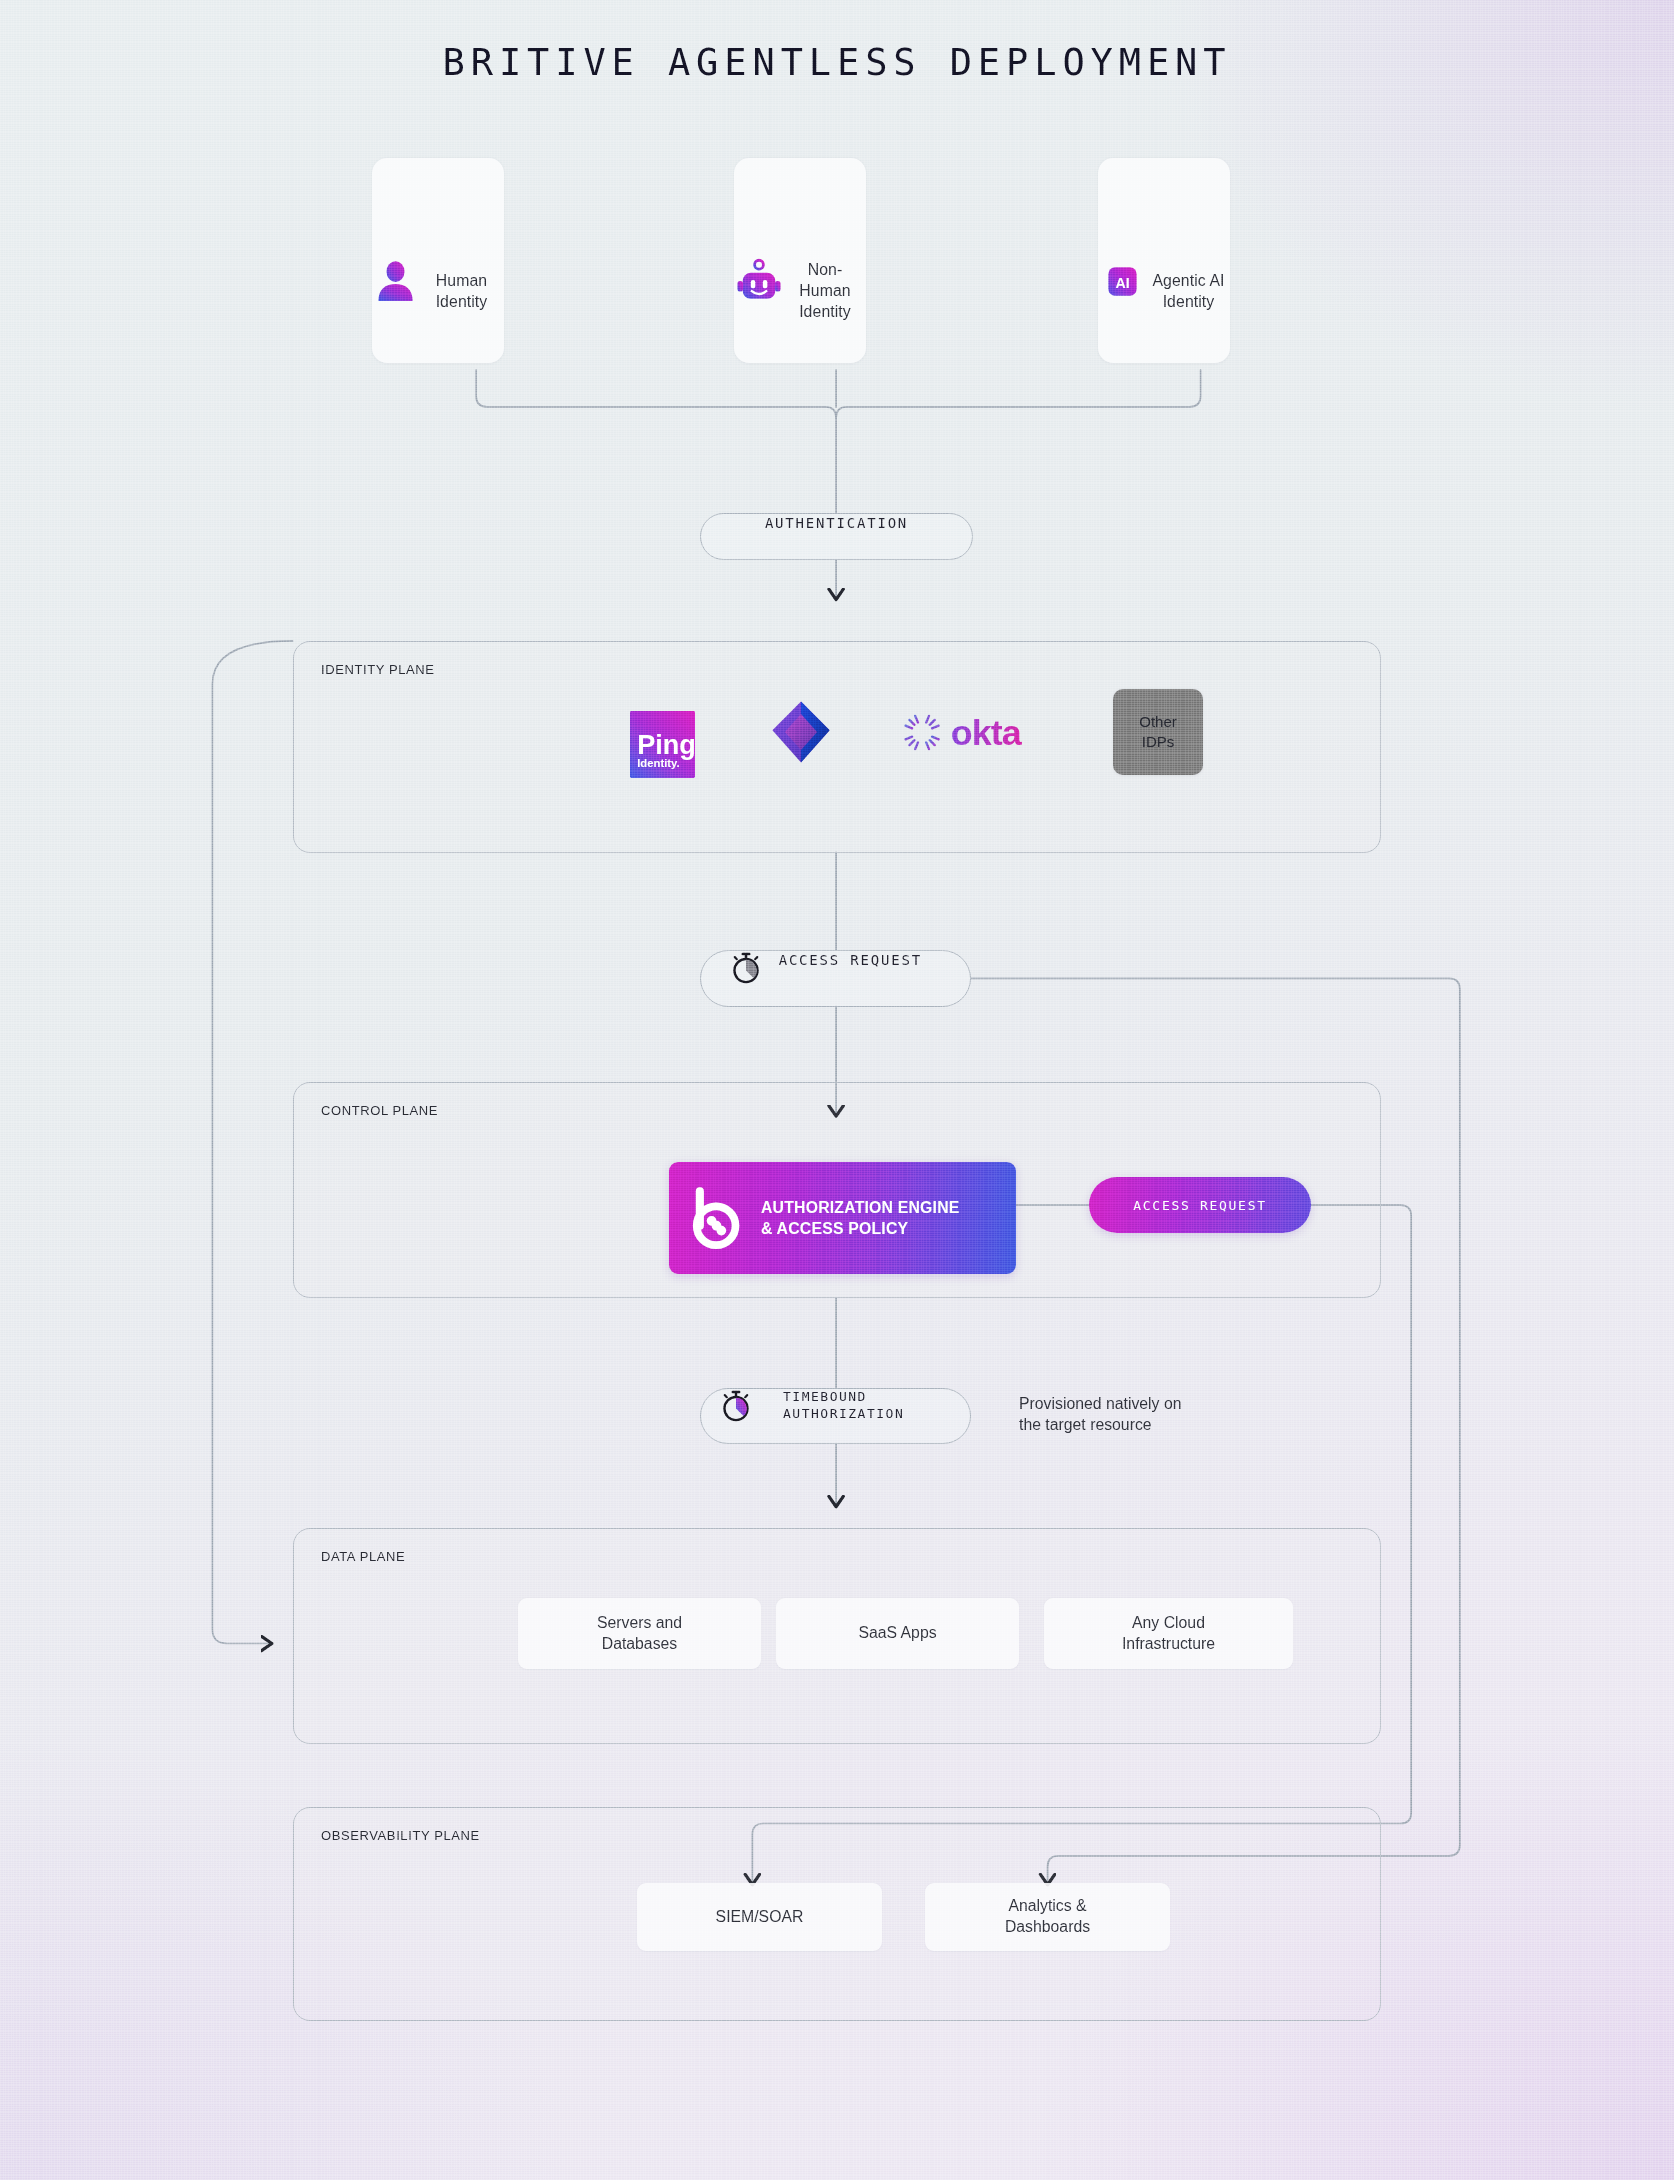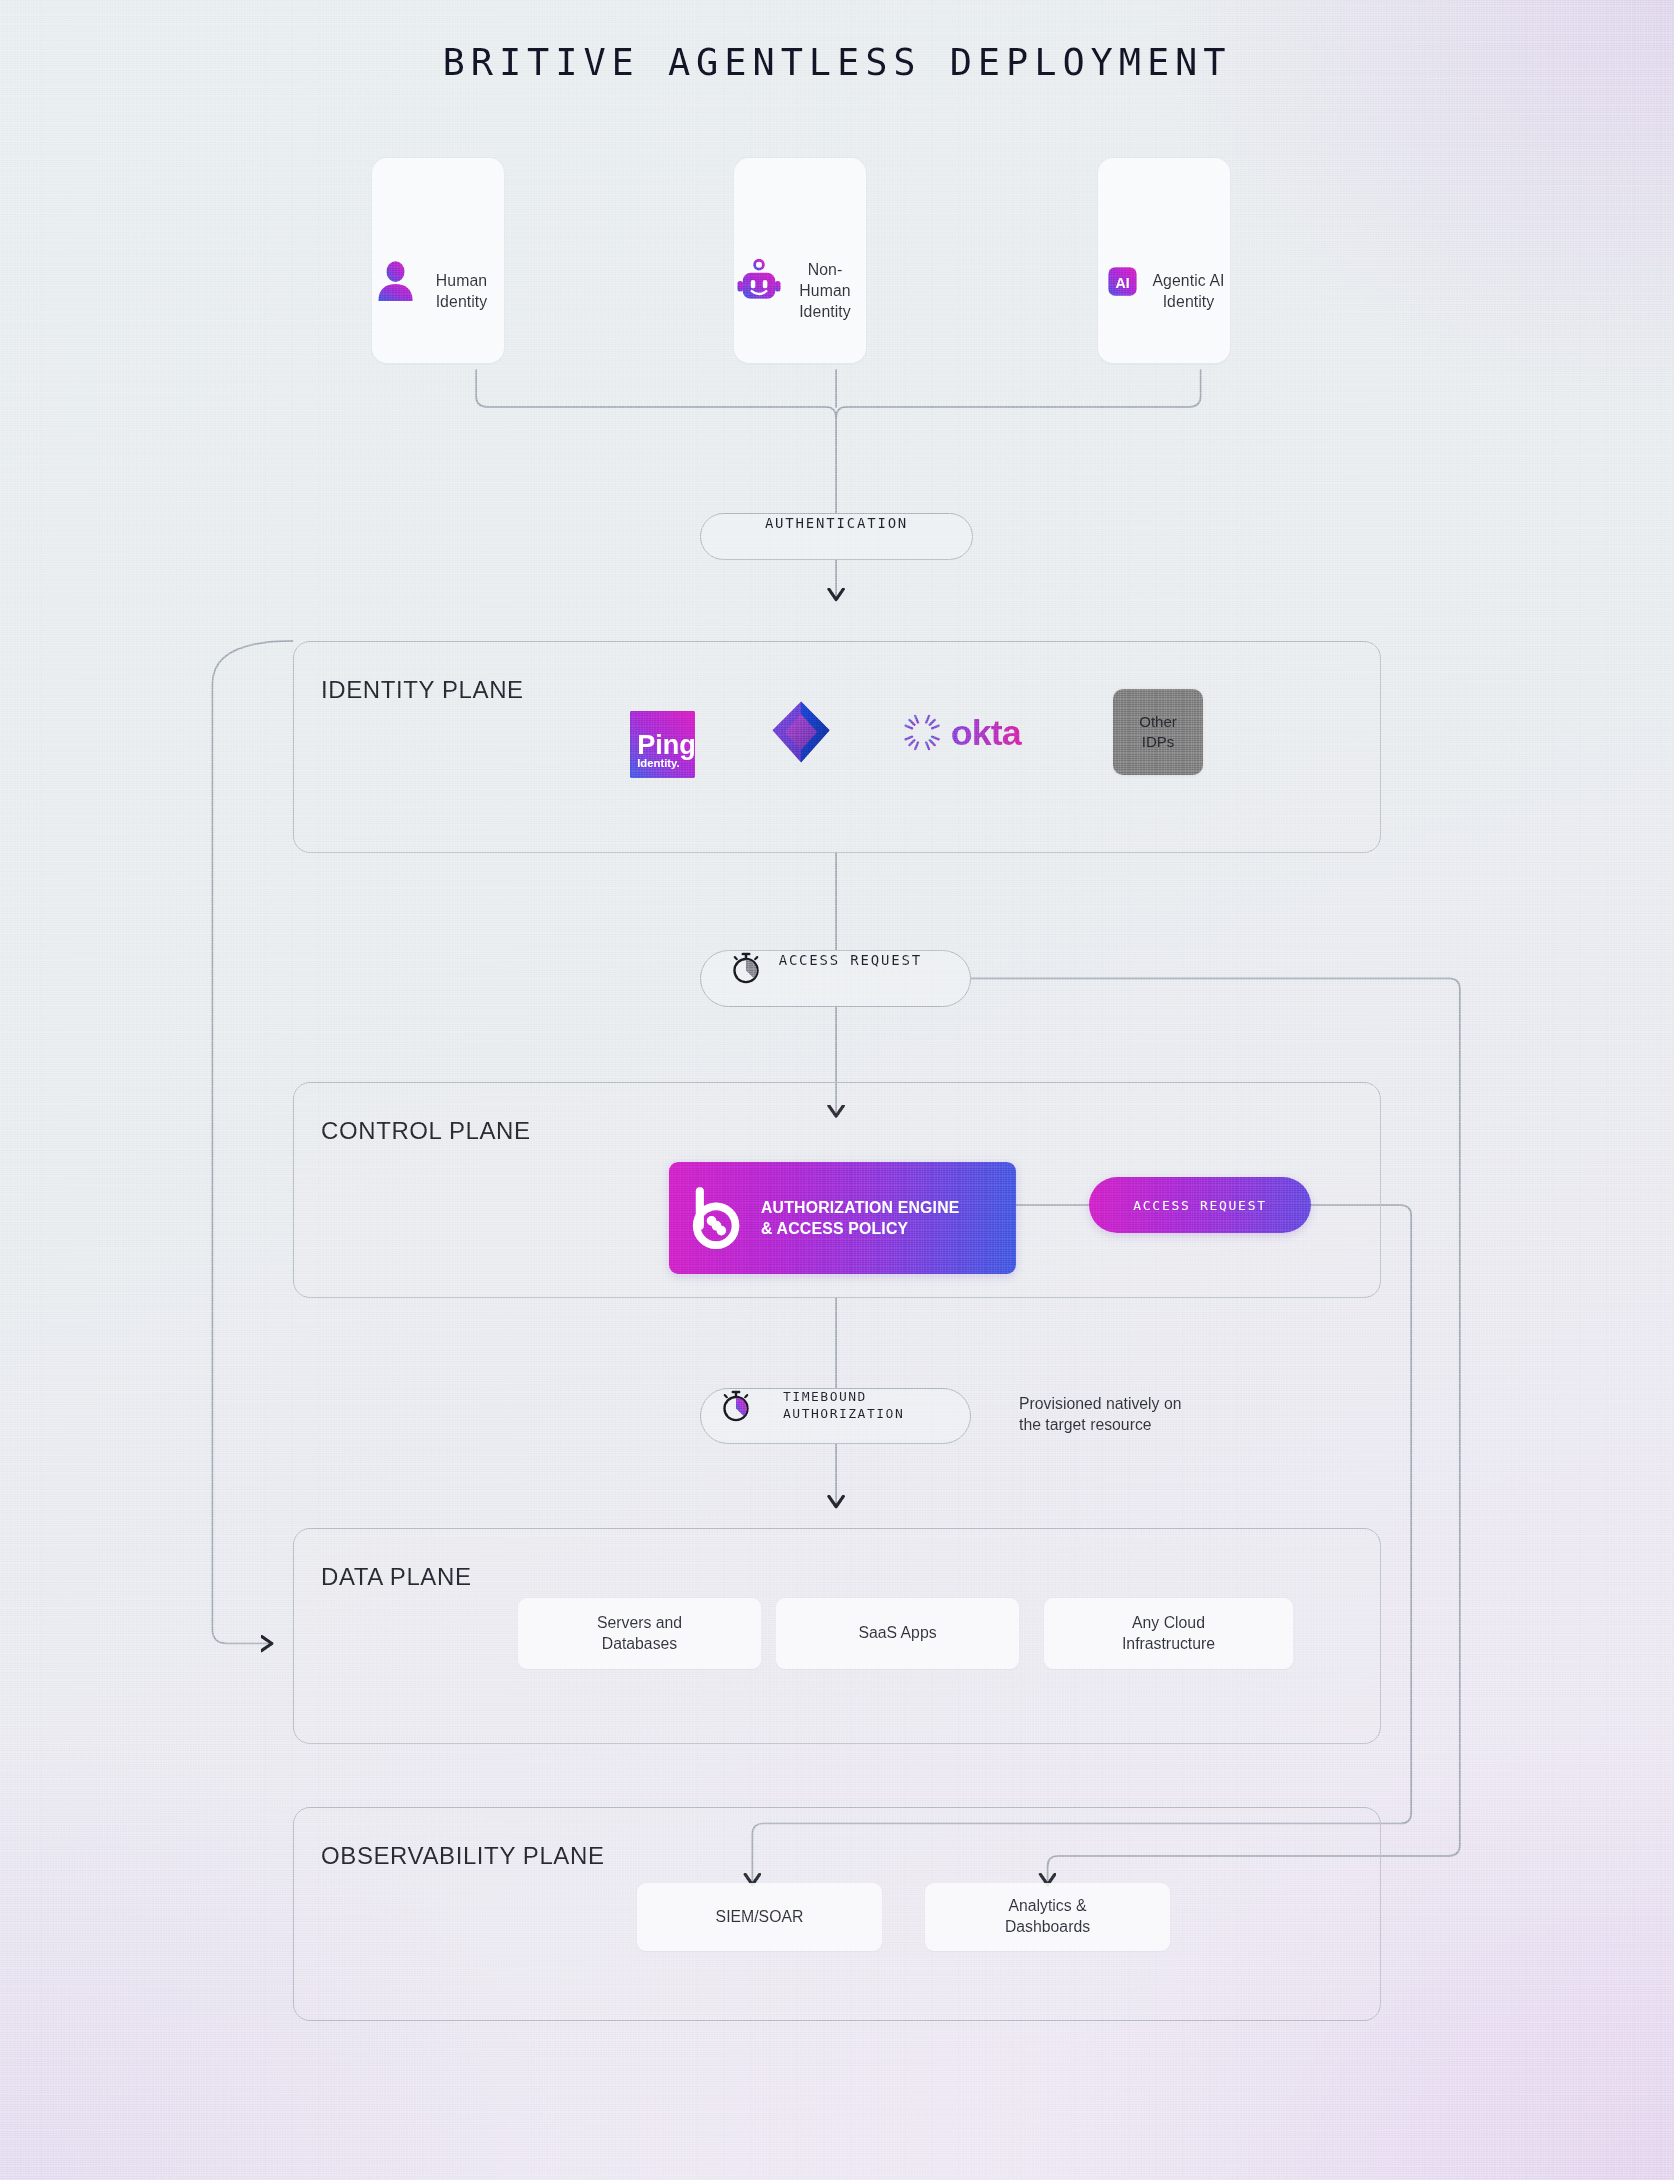--- a/index.html
+++ b/index.html
@@ -88,24 +88,23 @@
   
   .plane {
     position: absolute;
     border: 1.4px solid #b0b8c2;
     border-radius: 17px;
     background: rgba(255,255,255,0.045);
   }
   .plane-title {
     position: absolute;
     left: 27px; top: 20px;
-    font-size: 24px;
+    font-size: 13px;
     letter-spacing: 0.6px;
     color: #24262e;
-    margin-top: 14px;
   }
 
   
   .tile {
     position: absolute;
     background: rgba(249,250,252,0.90);
     border-radius: 9px;
     display: flex;
     align-items: center;
     justify-content: center;

